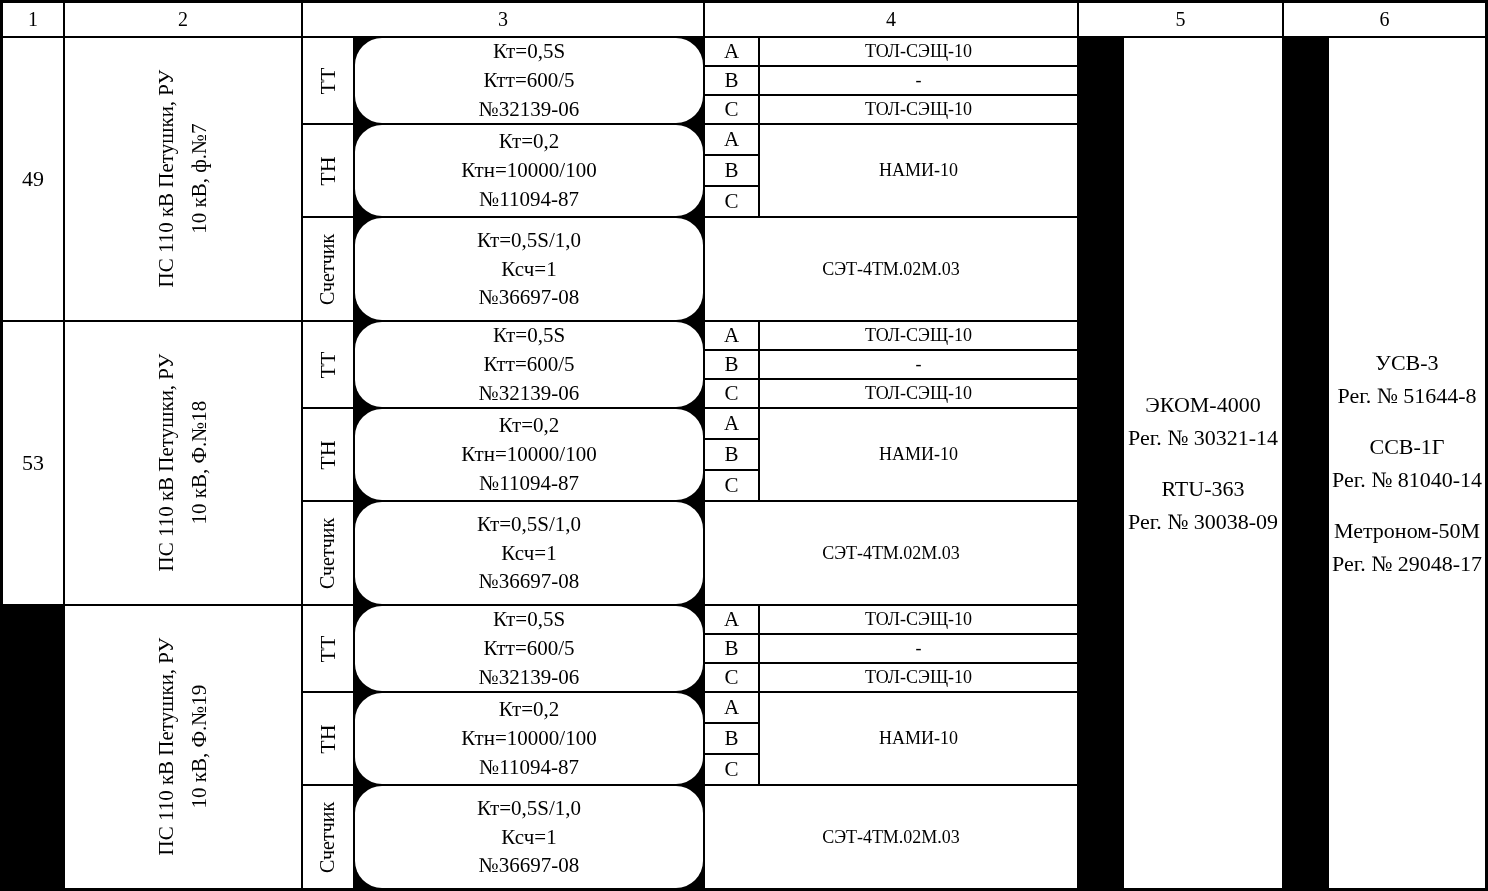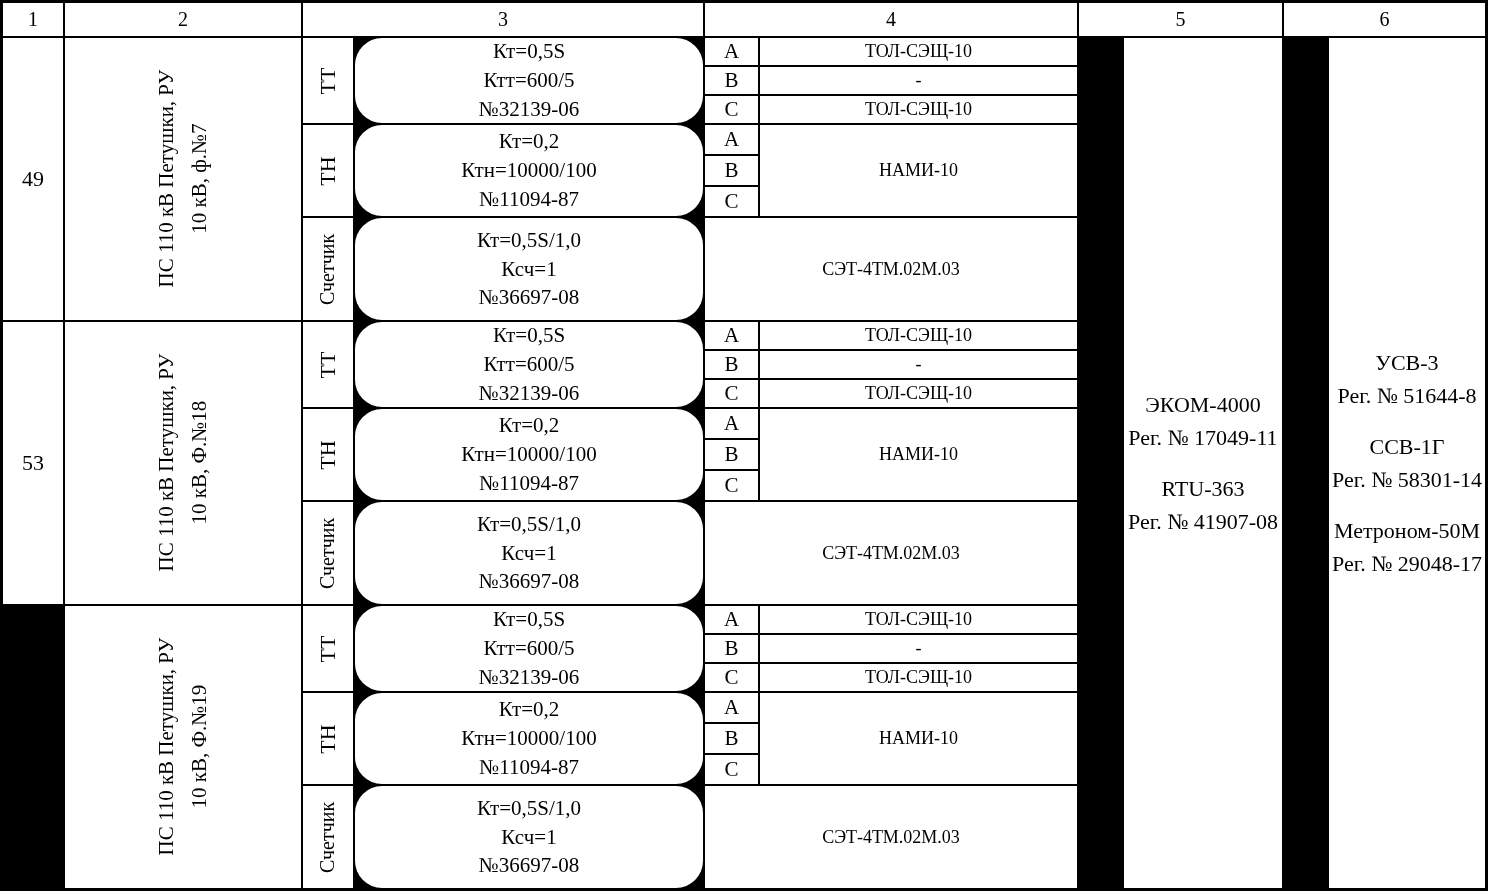--- a/index.html
+++ b/index.html
@@ -165,36 +165,36 @@
       <div style="font-size:20px">Счетчик</div>
     </div>
   <div class="c params" style="grid-row:22;grid-column:4">Кт=0,5S/1,0
 Ксч=1
 №36697-08</div>
   <div class="c device" style="grid-row:22;grid-column:5 / span 2">СЭТ-4ТМ.02М.03</div>
 
   <div class="c col56" style="grid-row:2 / span 21;grid-column:7">
     <div class="devgroup">
       <div>ЭКОМ-4000</div>
-      <div>Рег. № 17049-11</div>
+      <div>Рег. № 30321-14</div>
     </div>
     <div class="devgroup">
       <div>RTU-363</div>
-      <div>Рег. № 41907-08</div>
+      <div>Рег. № 30038-09</div>
     </div>
   </div>
 
   <div class="c col56" style="grid-row:2 / span 21;grid-column:8">
     <div class="devgroup">
       <div>УСВ-3</div>
       <div>Рег. № 51644-8</div>
     </div>
     <div class="devgroup">
       <div>ССВ-1Г</div>
-      <div>Рег. № 58301-14</div>
+      <div>Рег. № 81040-14</div>
     </div>
     <div class="devgroup">
       <div>Метроном-50М</div>
       <div>Рег. № 29048-17</div>
     </div>
   </div>
 
 </div>
 
 </body></html>

